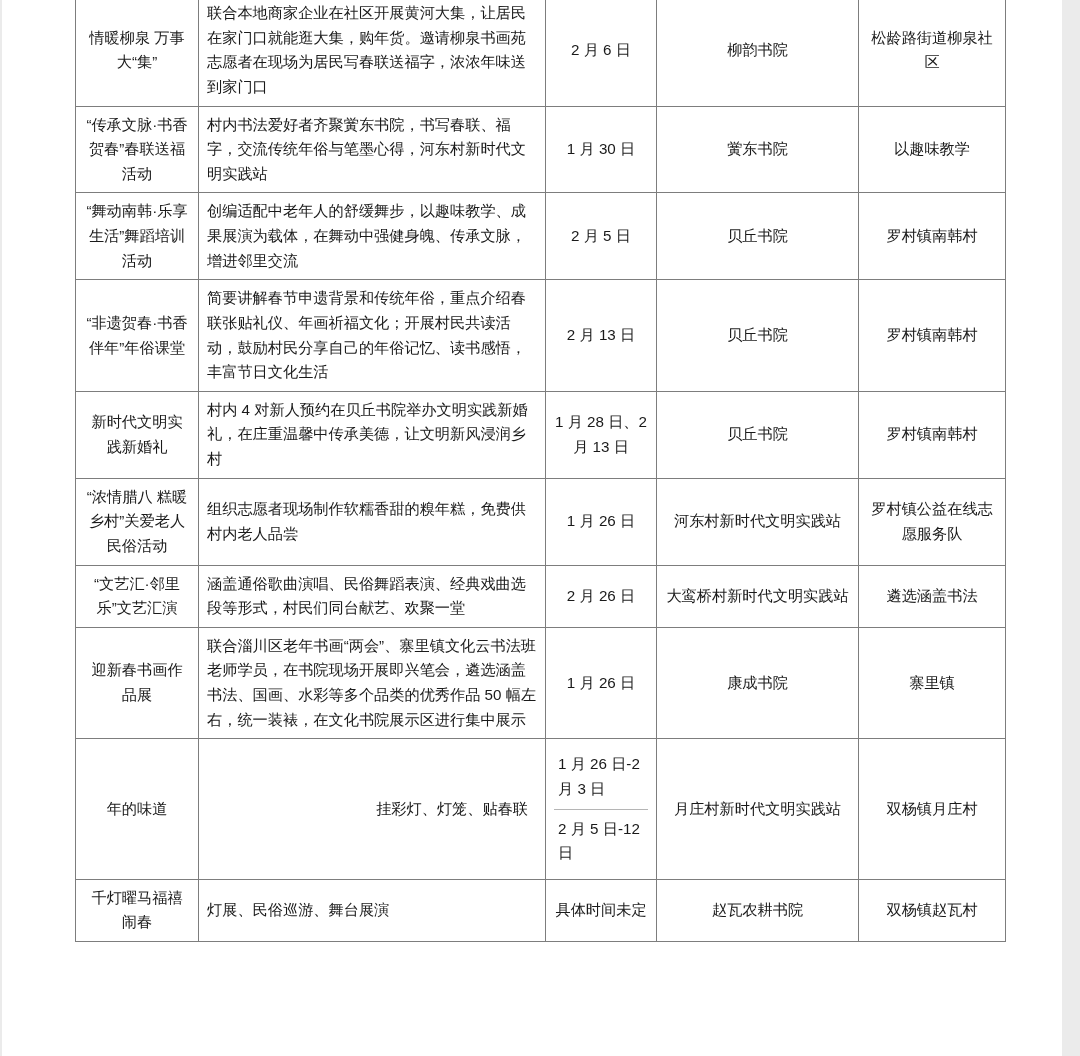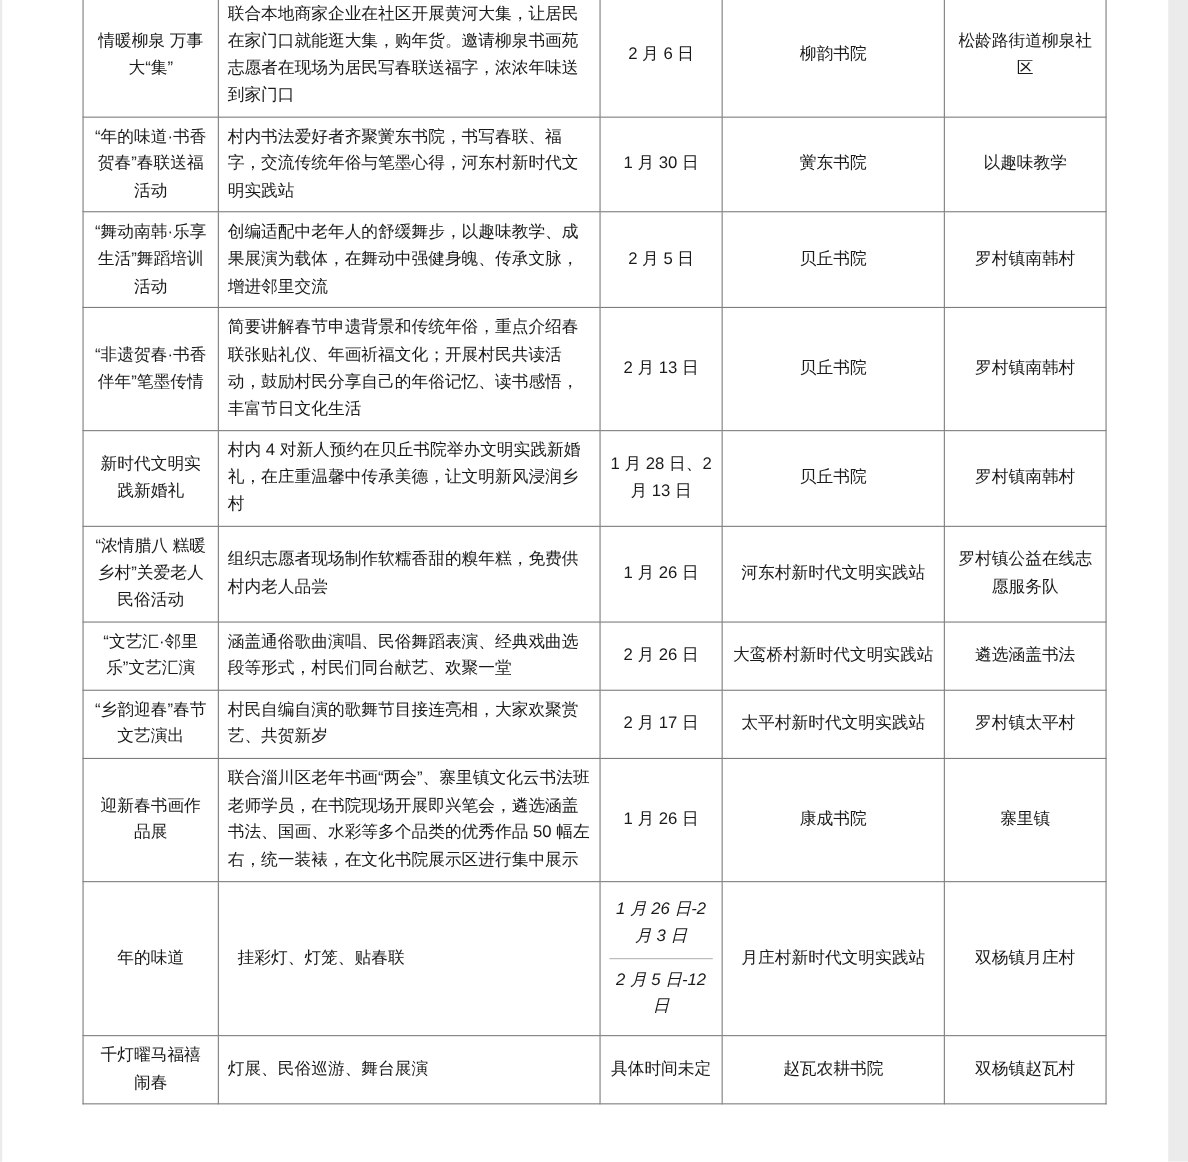--- a/index.html
+++ b/index.html
@@ -78,22 +78,22 @@
   td.content { padding-left: 9px; padding-right: 9px; }
 
   
   td.nested { padding: 0; border: 1px solid #7d7d7d; }
   table.sub { border-collapse: collapse; width: 100%; table-layout: fixed; }
   table.sub td {
     border: none;
     border-bottom: 1px solid #b5b5b5;
   }
   table.sub tr:last-child td { border-bottom: none; }
-  table.sub td.sub-content { text-align: left; padding: 11px 9px; }
-  table.sub td.sub-date { text-align: center; padding: 7px 4px; font-style: italic; }
+  table.sub td.sub-content { text-align: right; padding: 11px 9px; }
+  table.sub td.sub-date { text-align: left; padding: 7px 4px; }
 
   .tall-pad { padding-top: 14px; padding-bottom: 14px; }
 </style>
 </head>
 <body>
 
 <div id="page">
 
   <div id="left-gutter"></div>
   <div id="right-gutter"></div>
@@ -111,37 +111,37 @@
 
         <tr>
           <td class="name tall-pad">情暖柳泉  万事大“集”</td>
           <td class="content tall-pad">联合本地商家企业在社区开展黄河大集，让居民在家门口就能逛大集，购年货。邀请柳泉书画苑志愿者在现场为居民写春联送福字，浓浓年味送到家门口</td>
           <td class="date">2 月 6 日</td>
           <td class="venue">柳韵书院</td>
           <td class="area">松龄路街道柳泉社区</td>
         </tr>
 
         <tr>
-          <td class="name">“年的味道·书香贺春”春联送福活动</td>
+          <td class="name">“传承文脉·书香贺春”春联送福活动</td>
           <td class="content">村内书法爱好者齐聚黉东书院，书写春联、福字，交流传统年俗与笔墨心得，河东村新时代文明实践站</td>
           <td class="date">1 月 30 日</td>
           <td class="venue">黉东书院</td>
           <td class="area">以趣味教学</td>
         </tr>
 
         <tr>
           <td class="name">“舞动南韩·乐享生活”舞蹈培训活动</td>
           <td class="content">创编适配中老年人的舒缓舞步，以趣味教学、成果展演为载体，在舞动中强健身魄、传承文脉，增进邻里交流</td>
           <td class="date">2 月 5 日</td>
           <td class="venue">贝丘书院</td>
           <td class="area">罗村镇南韩村</td>
         </tr>
 
         <tr>
-          <td class="name">“非遗贺春·书香伴年”笔墨传情</td>
+          <td class="name">“非遗贺春·书香伴年”年俗课堂</td>
           <td class="content">简要讲解春节申遗背景和传统年俗，重点介绍春联张贴礼仪、年画祈福文化；开展村民共读活动，鼓励村民分享自己的年俗记忆、读书感悟，丰富节日文化生活</td>
           <td class="date">2 月 13 日</td>
           <td class="venue">贝丘书院</td>
           <td class="area">罗村镇南韩村</td>
         </tr>
 
         <tr>
           <td class="name">新时代文明实践新婚礼</td>
           <td class="content">村内 4 对新人预约在贝丘书院举办文明实践新婚礼，在庄重温馨中传承美德，让文明新风浸润乡村</td>
           <td class="date">1 月 28 日、2 月 13 日</td>
@@ -159,27 +159,20 @@
 
 
         <tr>
           <td class="name">“文艺汇·邻里乐”文艺汇演</td>
           <td class="content">涵盖通俗歌曲演唱、民俗舞蹈表演、经典戏曲选段等形式，村民们同台献艺、欢聚一堂</td>
           <td class="date">2 月 26 日</td>
           <td class="venue">大鸾桥村新时代文明实践站</td>
           <td class="area">遴选涵盖书法</td>
         </tr>
 
-        <tr>
-          <td class="name">“乡韵迎春”春节文艺演出</td>
-          <td class="content">村民自编自演的歌舞节目接连亮相，大家欢聚赏艺、共贺新岁</td>
-          <td class="date">2 月 17 日</td>
-          <td class="venue">太平村新时代文明实践站</td>
-          <td class="area">罗村镇太平村</td>
-        </tr>
 
         <tr>
           <td class="name tall-pad">迎新春书画作品展</td>
           <td class="content tall-pad">联合淄川区老年书画“两会”、寨里镇文化云书法班老师学员，在书院现场开展即兴笔会，遴选涵盖书法、国画、水彩等多个品类的优秀作品 50 幅左右，统一装裱，在文化书院展示区进行集中展示</td>
           <td class="date">1 月 26 日</td>
           <td class="venue">康成书院</td>
           <td class="area">寨里镇</td>
         </tr>
 
         <tr>

